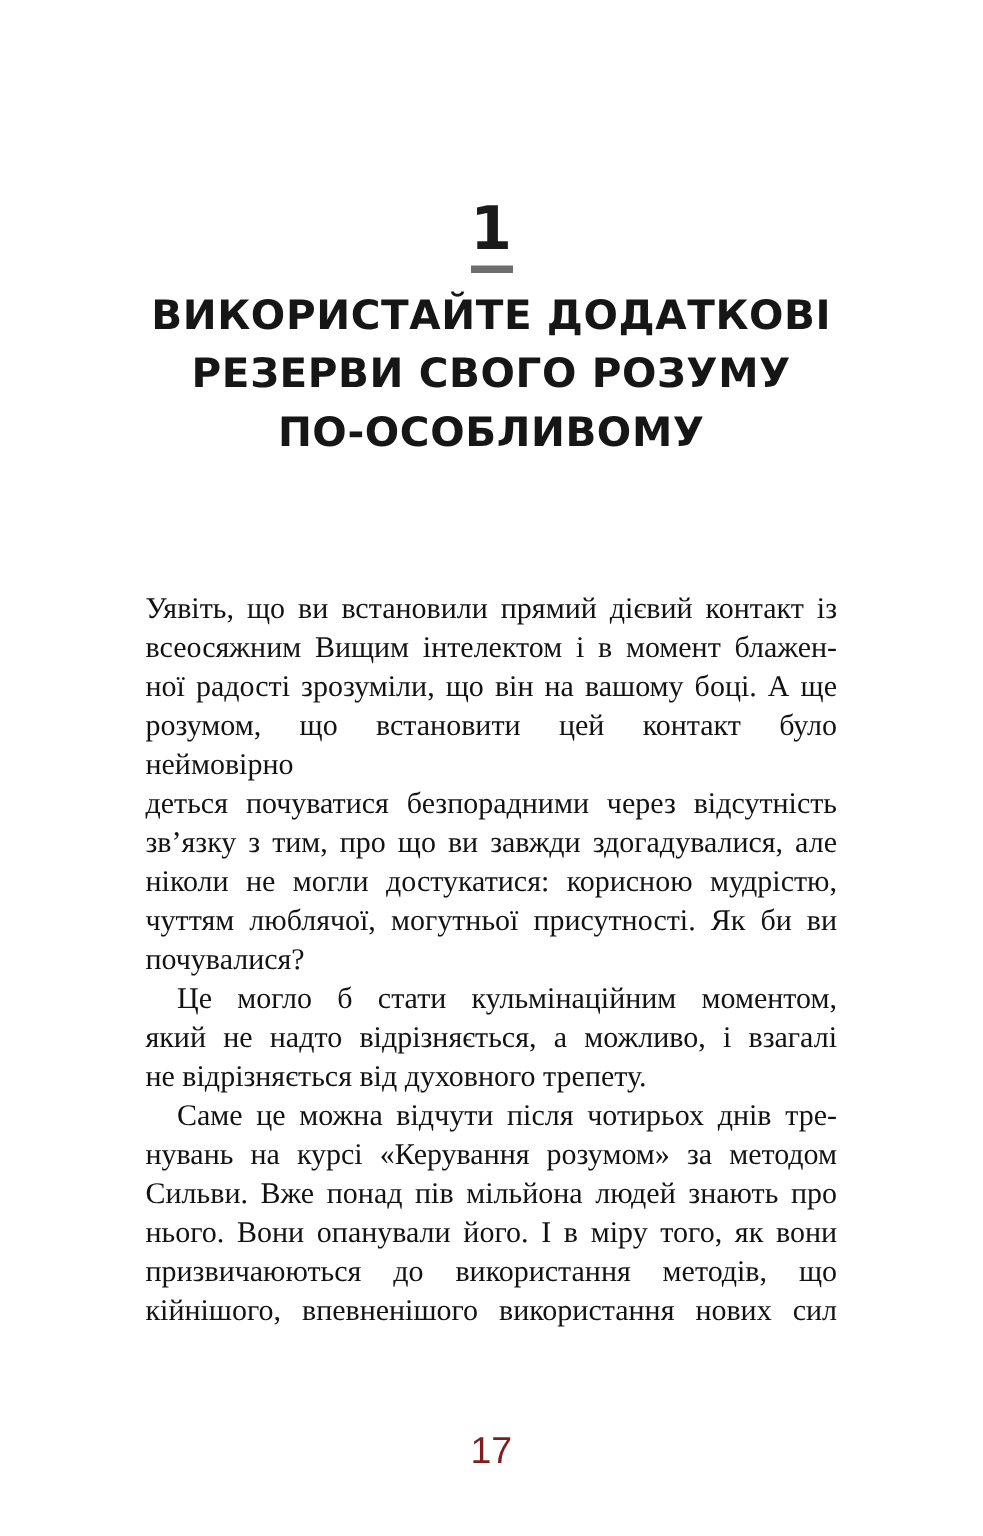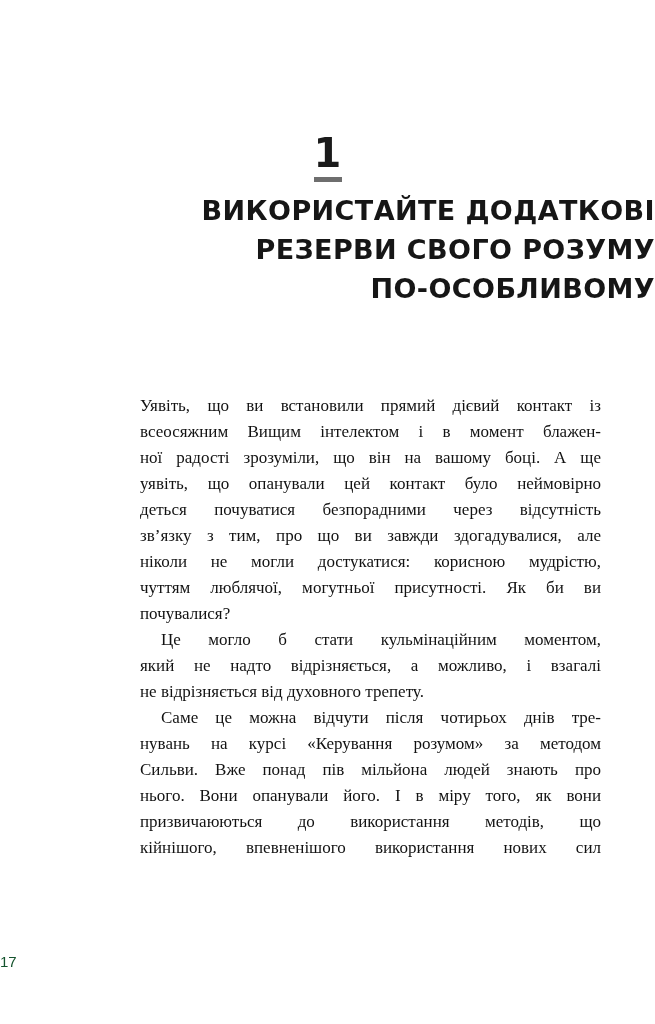--- a/index.html
+++ b/index.html
@@ -35,79 +35,78 @@
     width: 28px;
     height: 5px;
     background: #6e6e6e;
   }
   .chapter-title {
     position: absolute;
     top: 191px;
     left: 0;
     width: 100%;
     margin: 0;
-    text-align: right;
+    text-align: center;
     font-family: "DejaVu Sans", "Liberation Sans", sans-serif;
     font-weight: 700;
     font-size: 27px;
     line-height: 39px;
     letter-spacing: 0.4px;
     color: #161616;
   }
   .title-line { display: block; }
   .body-text {
     position: absolute;
     top: 393px;
     left: 97px;
     width: 461px;
     font-family: "Liberation Serif", "DejaVu Serif", serif;
-    font-size: 17px;
+    font-size: 20px;
     line-height: 26px;
     color: #121212;
-    margin-left: 43px;
   }
   .text-line {
     text-align: justify;
     text-align-last: justify;
   }
   .text-line.first-indented {
     text-indent: 21px;
   }
   .text-line.para-last {
     text-align: center;
     text-align-last: left;
   }
   .page-number {
     position: absolute;
     top: 953px;
     left: 0;
     width: 100%;
-    text-align: left;
+    text-align: center;
     font-family: "Liberation Sans", "DejaVu Sans", sans-serif;
-    font-size: 15px;
+    font-size: 25px;
     font-weight: 400;
-    color: #14532d;
+    color: #7f1d1d;
   }
 </style>
 </head>
 <body>
 
 <div class="page">
   <div class="chapter-number">1</div>
   <div class="chapter-rule"></div>
   <h1 class="chapter-title">
     <span class="title-line">ВИКОРИСТАЙТЕ ДОДАТКОВІ</span>
     <span class="title-line">РЕЗЕРВИ СВОГО РОЗУМУ</span>
     <span class="title-line">ПО-ОСОБЛИВОМУ</span>
   </h1>
   <div class="body-text" id="body-text">
       <div class="text-line">Уявіть, що ви встановили прямий дієвий контакт із</div>
       <div class="text-line">всеосяжним Вищим інтелектом і в момент блажен-</div>
       <div class="text-line">ної радості зрозуміли, що він на вашому боці. А ще</div>
-      <div class="text-line">уявіть, що опанували цей контакт було неймовірно</div>
+      <div class="text-line">розумом, що встановити цей контакт було неймовірно</div>
       <div class="text-line">деться почуватися безпорадними через відсутність</div>
       <div class="text-line">зв’язку з тим, про що ви завжди здогадувалися, але</div>
       <div class="text-line">ніколи не могли достукатися: корисною мудрістю,</div>
       <div class="text-line">чуттям люблячої, могутньої присутності. Як би ви</div>
       <div class="text-line para-last">почувалися?</div>
       <div class="text-line first-indented">Це могло б стати кульмінаційним моментом,</div>
       <div class="text-line">який не надто відрізняється, а можливо, і взагалі</div>
       <div class="text-line para-last">не відрізняється від духовного трепету.</div>
       <div class="text-line first-indented">Саме це можна відчути після чотирьох днів тре-</div>
       <div class="text-line">нувань на курсі «Керування розумом» за методом</div>

